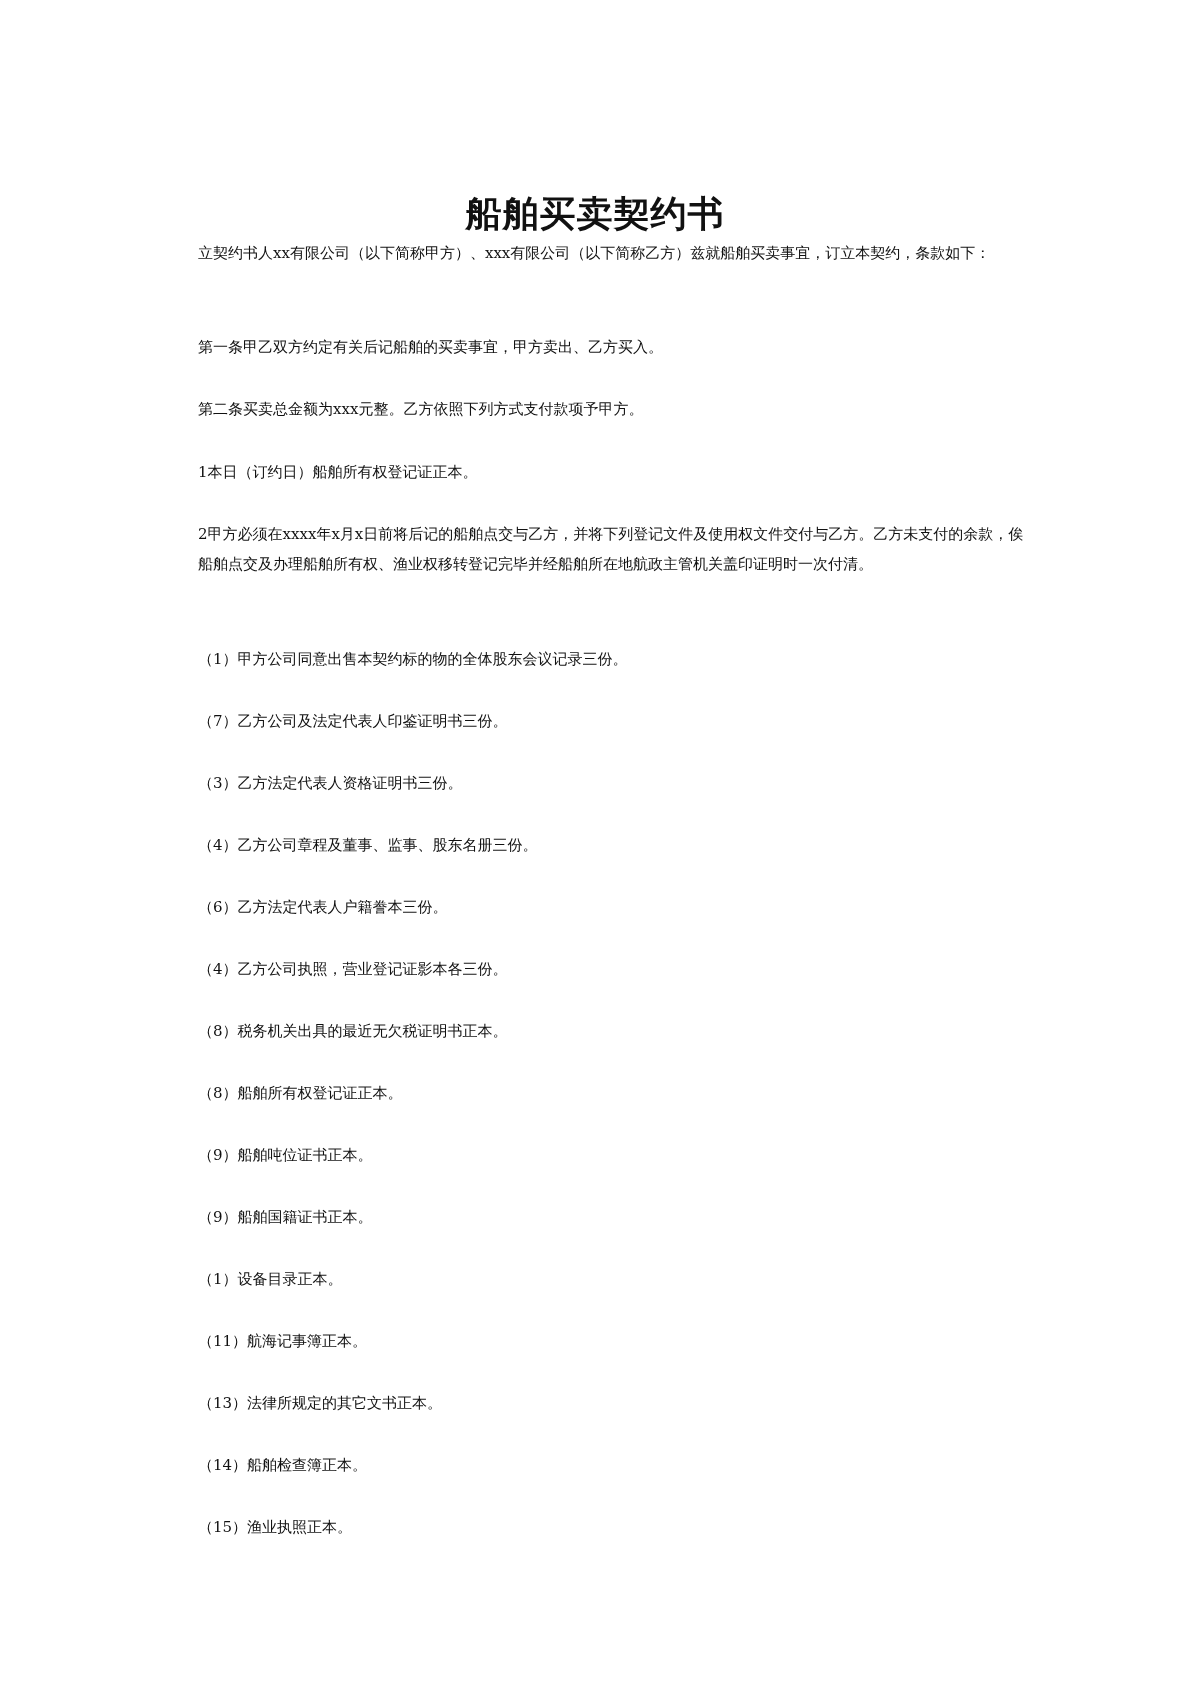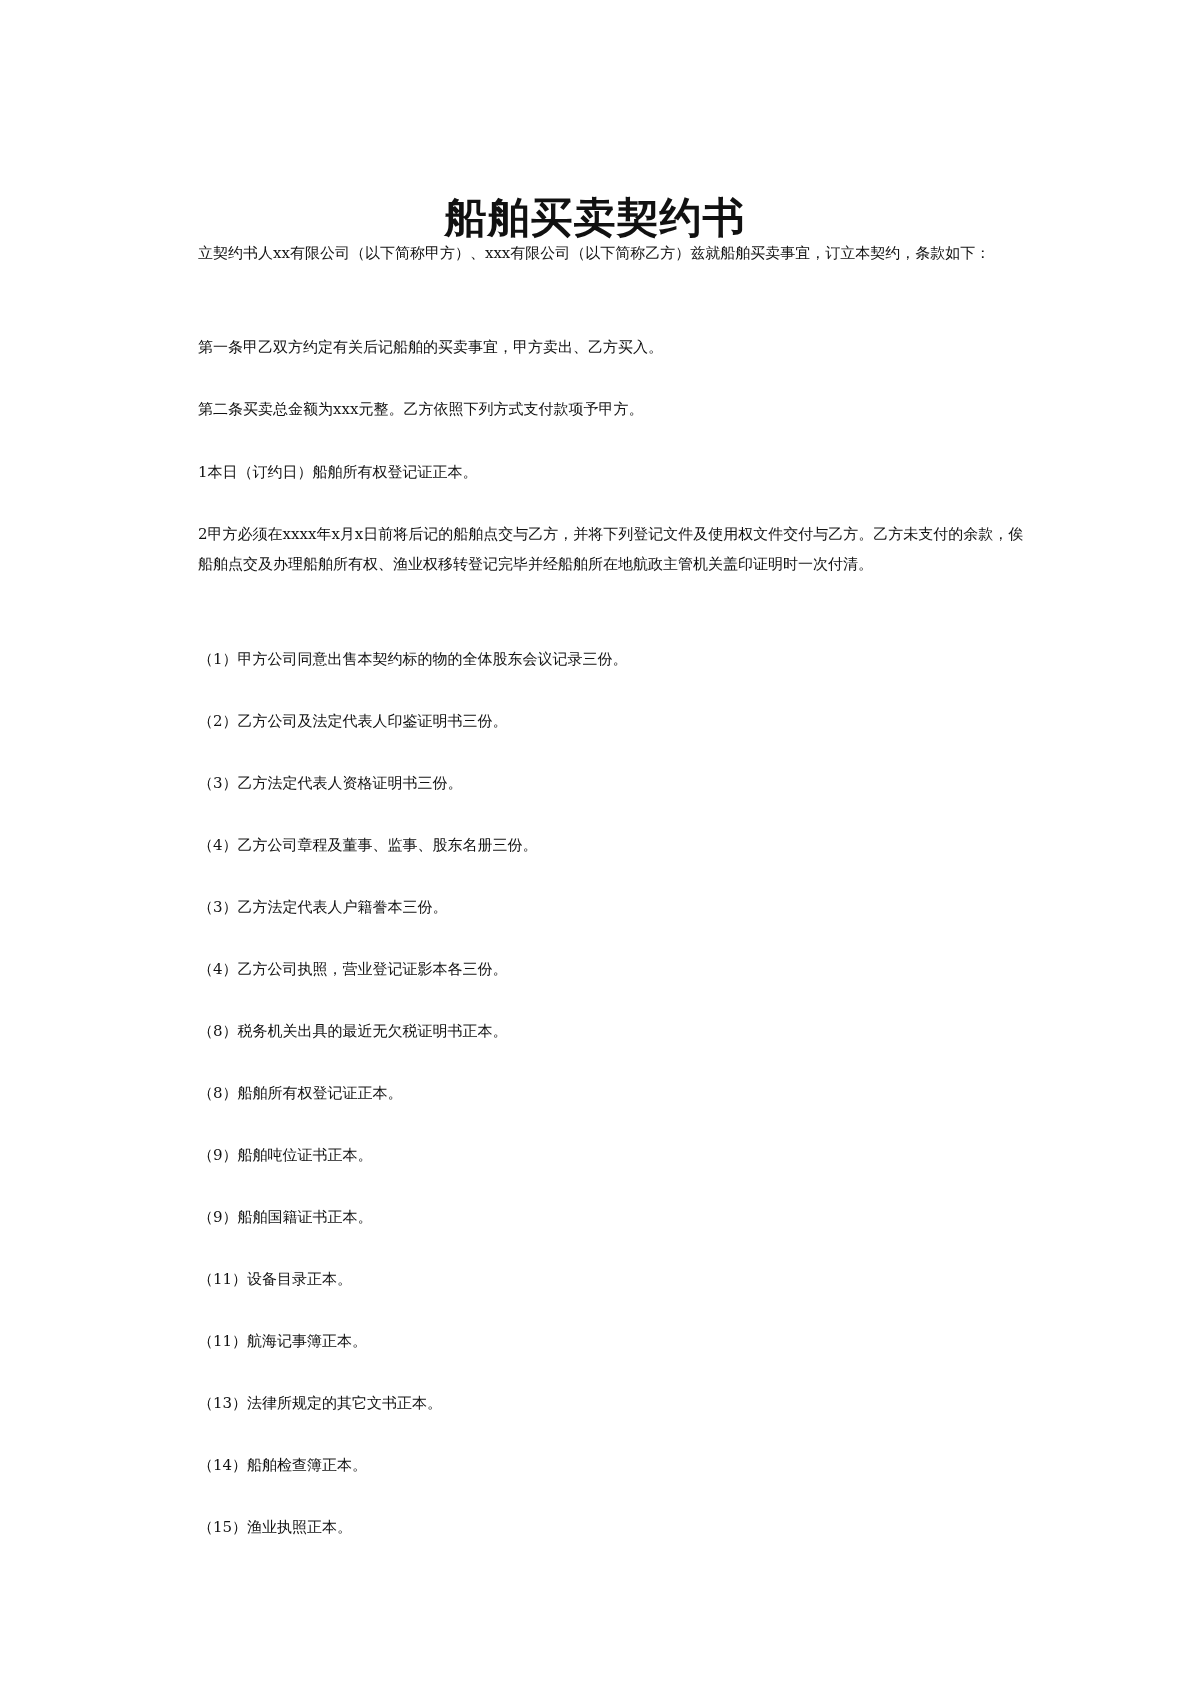--- a/index.html
+++ b/index.html
@@ -1,40 +1,40 @@
 <!DOCTYPE html>
 <html><head>
 <meta charset="utf-8">
 <style>
   html, body { margin: 0; padding: 0; background: #ffffff; }
   body { width: 1190px; height: 1683px; position: relative; overflow: hidden;
          font-family: "DejaVu Serif", "Liberation Serif", serif; color: #111; }
   .title { position: absolute; left: 0; width: 1190px; top: 166px; text-align: center;
-           font-size: 42px; font-weight: bold; letter-spacing: 1px; line-height: 48px;
+           font-size: 36px; font-weight: bold; letter-spacing: 1px; line-height: 48px;
            font-family: "DejaVu Sans", sans-serif; }
   .p { position: absolute; left: 182px; width: 836px; font-size: 15px; line-height: 30px; margin: 16px; }
 </style>
 </head>
 <body>
 
 <h1 class="title">船舶买卖契约书</h1>
 <div id="body">
     <p class="p" style="top: 222px;">立契约书人xx有限公司（以下简称甲方）、xxx有限公司（以下简称乙方）兹就船舶买卖事宜，订立本契约，条款如下：</p>
     <p class="p" style="top: 316px;">第一条甲乙双方约定有关后记船舶的买卖事宜，甲方卖出、乙方买入。</p>
     <p class="p" style="top: 378px;">第二条买卖总金额为xxx元整。乙方依照下列方式支付款项予甲方。</p>
     <p class="p" style="top: 441px;">1本日（订约日）船舶所有权登记证正本。</p>
     <p class="p" style="top: 503px;">2甲方必须在xxxx年x月x日前将后记的船舶点交与乙方，并将下列登记文件及使用权文件交付与乙方。乙方未支付的余款，俟船舶点交及办理船舶所有权、渔业权移转登记完毕并经船舶所在地航政主管机关盖印证明时一次付清。</p>
     <p class="p" style="top: 628px;">（1）甲方公司同意出售本契约标的物的全体股东会议记录三份。</p>
-    <p class="p" style="top: 690px;">（2）乙方公司及法定代表人印鉴证明书三份。</p>
+    <p class="p" style="top: 690px;">（7）乙方公司及法定代表人印鉴证明书三份。</p>
     <p class="p" style="top: 752px;">（3）乙方法定代表人资格证明书三份。</p>
     <p class="p" style="top: 814px;">（4）乙方公司章程及董事、监事、股东名册三份。</p>
-    <p class="p" style="top: 876px;">（3）乙方法定代表人户籍誊本三份。</p>
+    <p class="p" style="top: 876px;">（6）乙方法定代表人户籍誊本三份。</p>
     <p class="p" style="top: 938px;">（4）乙方公司执照，营业登记证影本各三份。</p>
     <p class="p" style="top: 1000px;">（8）税务机关出具的最近无欠税证明书正本。</p>
     <p class="p" style="top: 1062px;">（8）船舶所有权登记证正本。</p>
     <p class="p" style="top: 1124px;">（9）船舶吨位证书正本。</p>
     <p class="p" style="top: 1186px;">（9）船舶国籍证书正本。</p>
-    <p class="p" style="top: 1248px;">（11）设备目录正本。</p>
+    <p class="p" style="top: 1248px;">（1）设备目录正本。</p>
     <p class="p" style="top: 1310px;">（11）航海记事簿正本。</p>
     <p class="p" style="top: 1372px;">（13）法律所规定的其它文书正本。</p>
     <p class="p" style="top: 1434px;">（14）船舶检查簿正本。</p>
     <p class="p" style="top: 1496px;">（15）渔业执照正本。</p>
   </div>
 
 </body></html>

